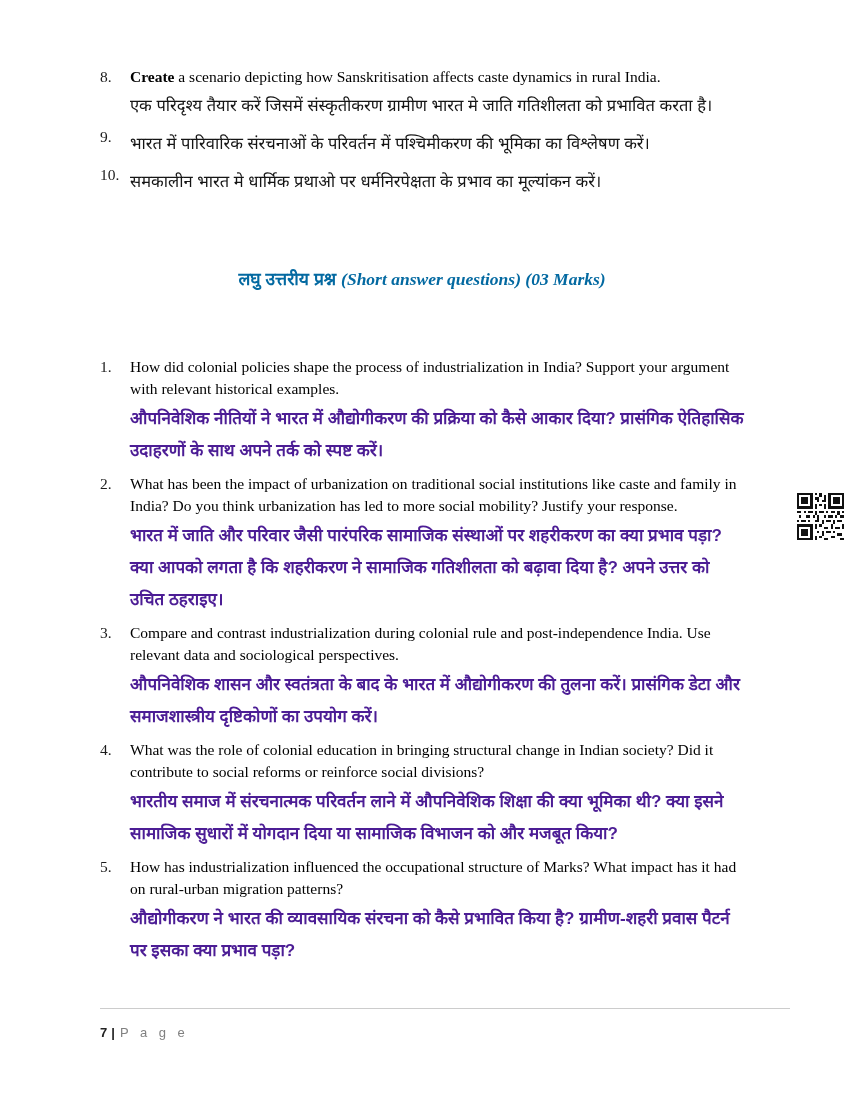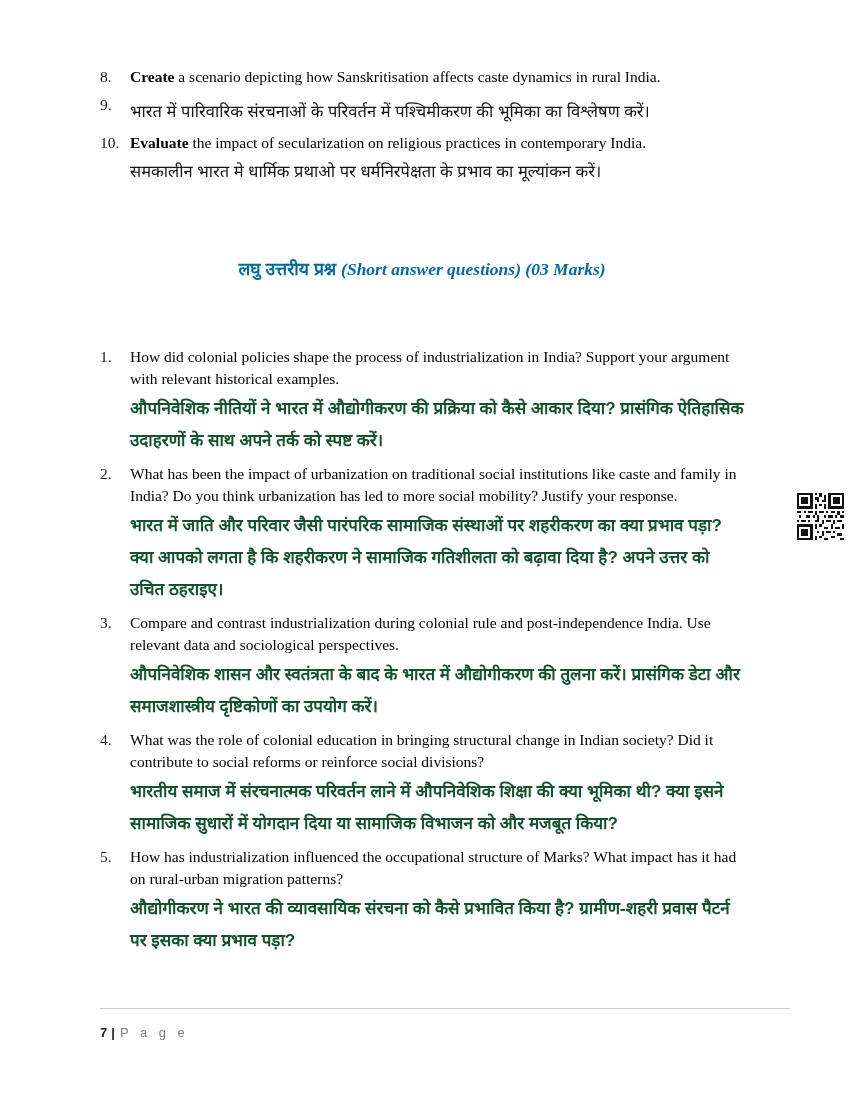--- a/index.html
+++ b/index.html
@@ -25,21 +25,21 @@
   .en b { font-weight:700; }
   .hi-top {
     font-family:"Liberation Sans", sans-serif;
     font-size:16.5px; line-height:30px;
     font-weight:400; color:#151515;
     margin-top:2px;
   }
   .hi-short {
     font-family:"Liberation Sans", sans-serif;
     font-size:17px; line-height:32px;
-    font-weight:700; color:#14532d;
+    font-weight:700; color:#4c1d95;
     margin-top:3px;
   }
   .section-heading {
     text-align:center;
     margin:70px 0 66px 0;
     font-size:17.5px;
     font-weight:700;
     color:#0369a1;
   }
   .section-heading .hi-part {
@@ -70,34 +70,34 @@
 </head>
 <body>
 
 <div class="page">
   <div class="content">
 
     <div class="qrow">
       <div class="qnum">8.</div>
       <div class="qbody">
         <div class="en"><b>Create</b><span> a scenario depicting how Sanskritisation affects caste dynamics in rural India.</span></div>
+        <div class="hi-top">एक परिदृश्य तैयार करें जिसमें संस्कृतीकरण ग्रामीण भारत मे जाति गतिशीलता को प्रभावित करता है।</div>
       </div>
     </div>
 
     <div class="qrow">
       <div class="qnum">9.</div>
       <div class="qbody">
         <div class="hi-top">भारत में पारिवारिक संरचनाओं के परिवर्तन में पश्चिमीकरण की भूमिका का विश्लेषण करें।</div>
       </div>
     </div>
 
     <div class="qrow">
       <div class="qnum">10.</div>
       <div class="qbody">
-        <div class="en"><b>Evaluate</b><span> the impact of secularization on religious practices in contemporary India.</span></div>
         <div class="hi-top">समकालीन भारत मे धार्मिक प्रथाओ पर धर्मनिरपेक्षता के प्रभाव का मूल्यांकन करें।</div>
       </div>
     </div>
 
     <div class="section-heading">
       <span class="hi-part">लघु उत्तरीय प्रश्न </span><span class="en-part">(Short answer questions) (03 Marks)</span>
     </div>
 
     <div class="qrow">
       <div class="qnum">1.</div>

